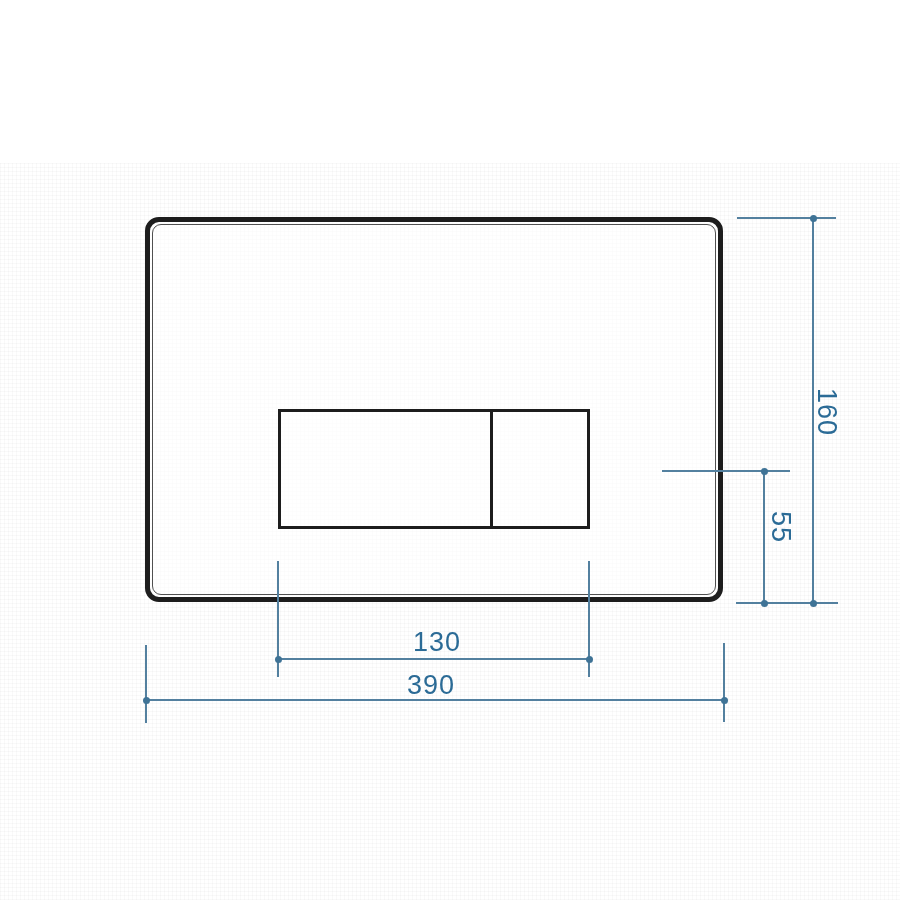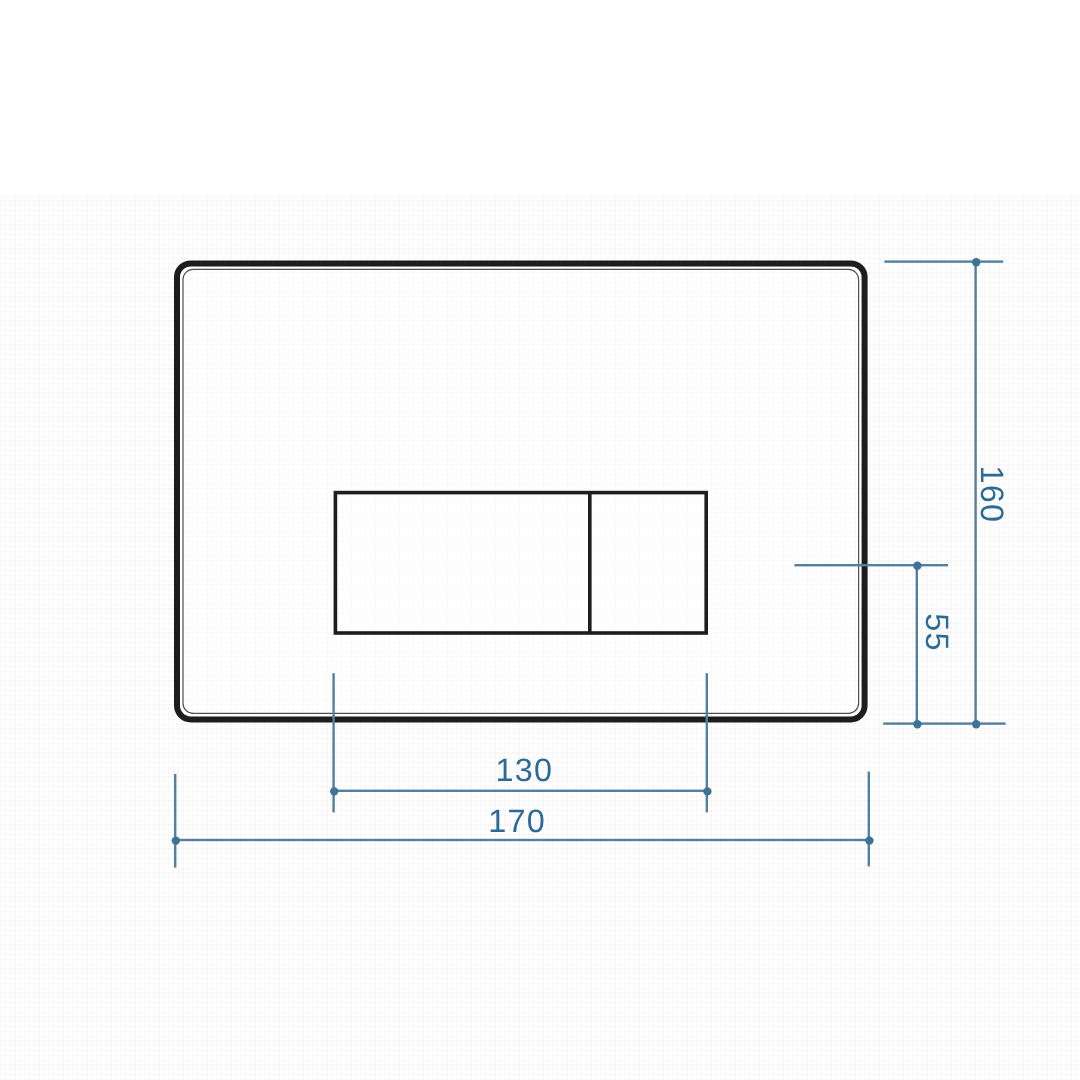--- a/index.html
+++ b/index.html
@@ -129,15 +129,15 @@
   <div class="ddot" style="left:585.5px; top:655.5px;"></div>
   <div class="ddot" style="left:142.5px; top:696.5px;"></div>
   <div class="ddot" style="left:720.5px; top:696.5px;"></div>
 
   <div class="dim-label rot" style="left:826px; top:412px;">160</div>
 
   <div class="dim-label rot" style="left:780px; top:527px;">55</div>
 
   <div class="dim-label" style="left:437px; top:642px;">130</div>
 
-  <div class="dim-label" style="left:431px; top:685px;">170</div>
+  <div class="dim-label" style="left:431px; top:685px;">390</div>
 
 </div>
 
 </body></html>

